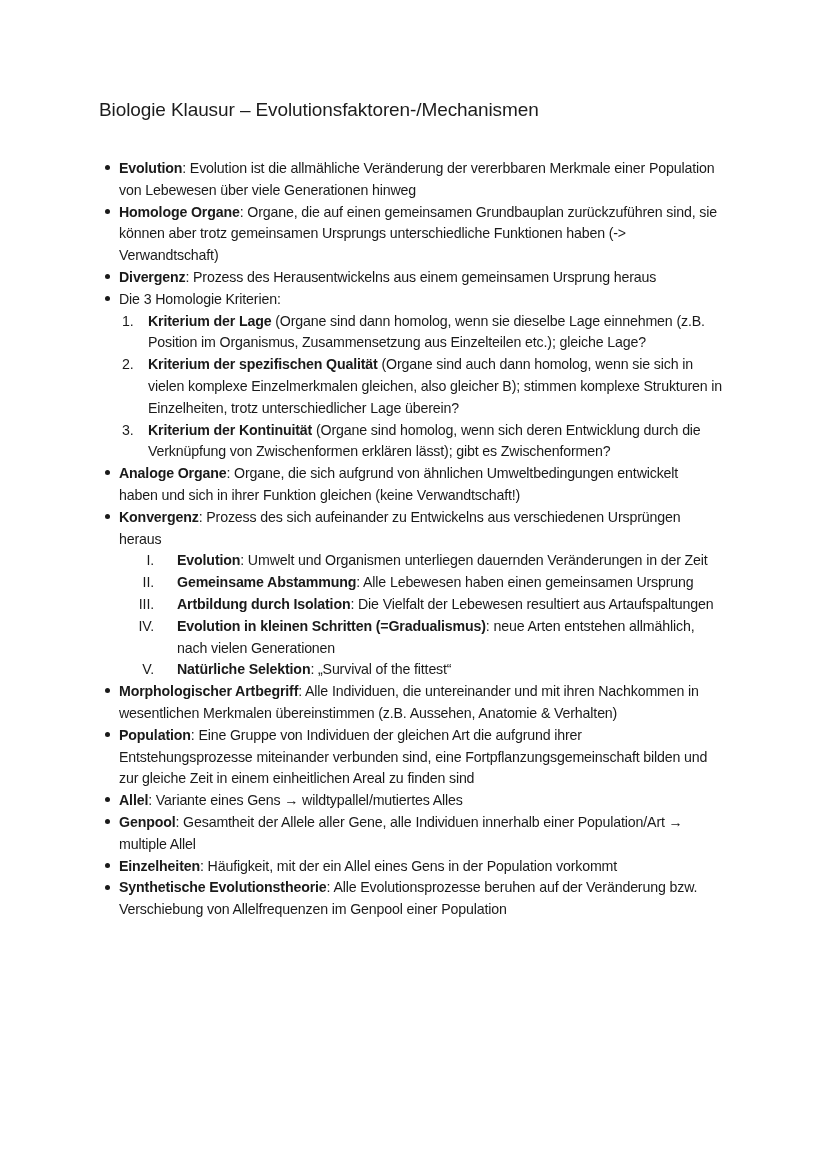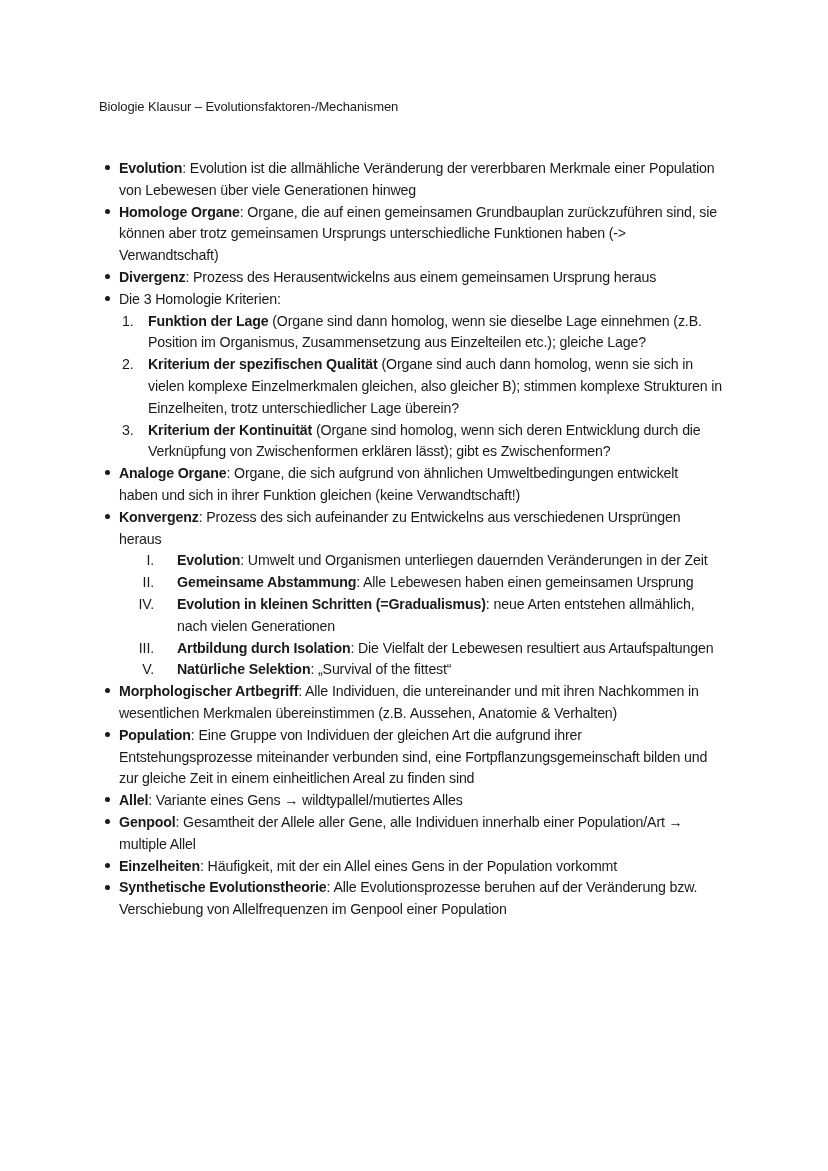--- a/index.html
+++ b/index.html
@@ -4,21 +4,21 @@
 <style>
   html, body { margin: 0; padding: 0; background: #ffffff; }
   body {
     width: 828px; height: 1171px; position: relative; overflow: hidden;
     font-family: "Liberation Sans", "DejaVu Sans", sans-serif;
     color: #1a1a1a;
   }
   .page { position: absolute; left: 0; top: 0; width: 828px; height: 1171px; }
   .title {
     position: absolute; left: 99px; top: 99px;
-    font-size: 13px; letter-spacing: -0.1px; color: #1c1c1c;
+    font-size: 19px; letter-spacing: -0.1px; color: #1c1c1c;
   }
   .content {
     position: absolute; left: 0; top: 158px; width: 828px;
     font-size: 14.2px; line-height: 21.8px; letter-spacing: -0.15px;
   }
   .item { position: relative; padding-left: 119px; width: 600px; }
   .item .bullet {
     position: absolute; left: 102px; top: 0; width: 10px; text-align: center;
     font-size: 14px;
   }
@@ -51,21 +51,21 @@
       <span class="bullet"></span>
       <b>Divergenz</b><span>: Prozess des Herausentwickelns aus einem gemeinsamen Ursprung heraus</span>
     </div>
     <div class="item">
       <span class="bullet"></span>
       <span>Die 3 Homologie Kriterien:</span>
     </div>
 
     <div class="sub">
       <span class="num">1.</span>
-      <b>Funktion der Lage</b><span> (Organe sind dann homolog, wenn sie dieselbe Lage einnehmen (z.B. Position im Organismus, Zusammensetzung aus Einzelteilen etc.); gleiche Lage?</span>
+      <b>Kriterium der Lage</b><span> (Organe sind dann homolog, wenn sie dieselbe Lage einnehmen (z.B. Position im Organismus, Zusammensetzung aus Einzelteilen etc.); gleiche Lage?</span>
     </div>
     <div class="sub">
       <span class="num">2.</span>
       <b>Kriterium der spezifischen Qualität</b><span> (Organe sind auch dann homolog, wenn sie sich in vielen komplexe Einzelmerkmalen gleichen, also gleicher B); stimmen komplexe Strukturen in Einzelheiten, trotz unterschiedlicher Lage überein?</span>
     </div>
     <div class="sub">
       <span class="num">3.</span>
       <b>Kriterium der Kontinuität</b><span> (Organe sind homolog, wenn sich deren Entwicklung durch die Verknüpfung von Zwischenformen erklären lässt); gibt es Zwischenformen?</span>
     </div>
 
@@ -80,26 +80,26 @@
 
     <div class="roman">
       <span class="rnum">I.</span>
       <b>Evolution</b><span>: Umwelt und Organismen unterliegen dauernden Veränderungen in der Zeit</span>
     </div>
     <div class="roman">
       <span class="rnum">II.</span>
       <b>Gemeinsame Abstammung</b><span>: Alle Lebewesen haben einen gemeinsamen Ursprung</span>
     </div>
     <div class="roman">
+      <span class="rnum">III.</span>
+      <b>Artbildung durch Isolation</b><span>: Die Vielfalt der Lebewesen resultiert aus Artaufspaltungen</span>
+    </div>
+    <div class="roman">
       <span class="rnum">IV.</span>
       <b>Evolution in kleinen Schritten (=Gradualismus)</b><span>: neue Arten entstehen allmählich, nach vielen Generationen</span>
-    </div>
-    <div class="roman">
-      <span class="rnum">III.</span>
-      <b>Artbildung durch Isolation</b><span>: Die Vielfalt der Lebewesen resultiert aus Artaufspaltungen</span>
     </div>
     <div class="roman">
       <span class="rnum">V.</span>
       <b>Natürliche Selektion</b><span>: „Survival of the fittest“</span>
     </div>
 
     <div class="item">
       <span class="bullet"></span>
       <b>Morphologischer Artbegriff</b><span>: Alle Individuen, die untereinander und mit ihren Nachkommen in wesentlichen Merkmalen übereinstimmen (z.B. Aussehen, Anatomie &amp; Verhalten)</span>
     </div>

